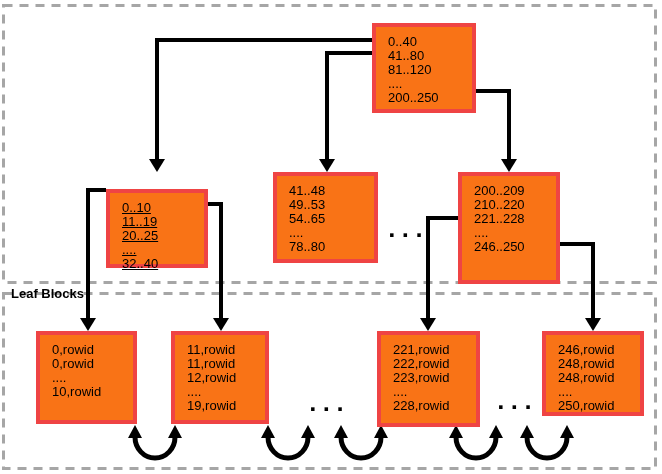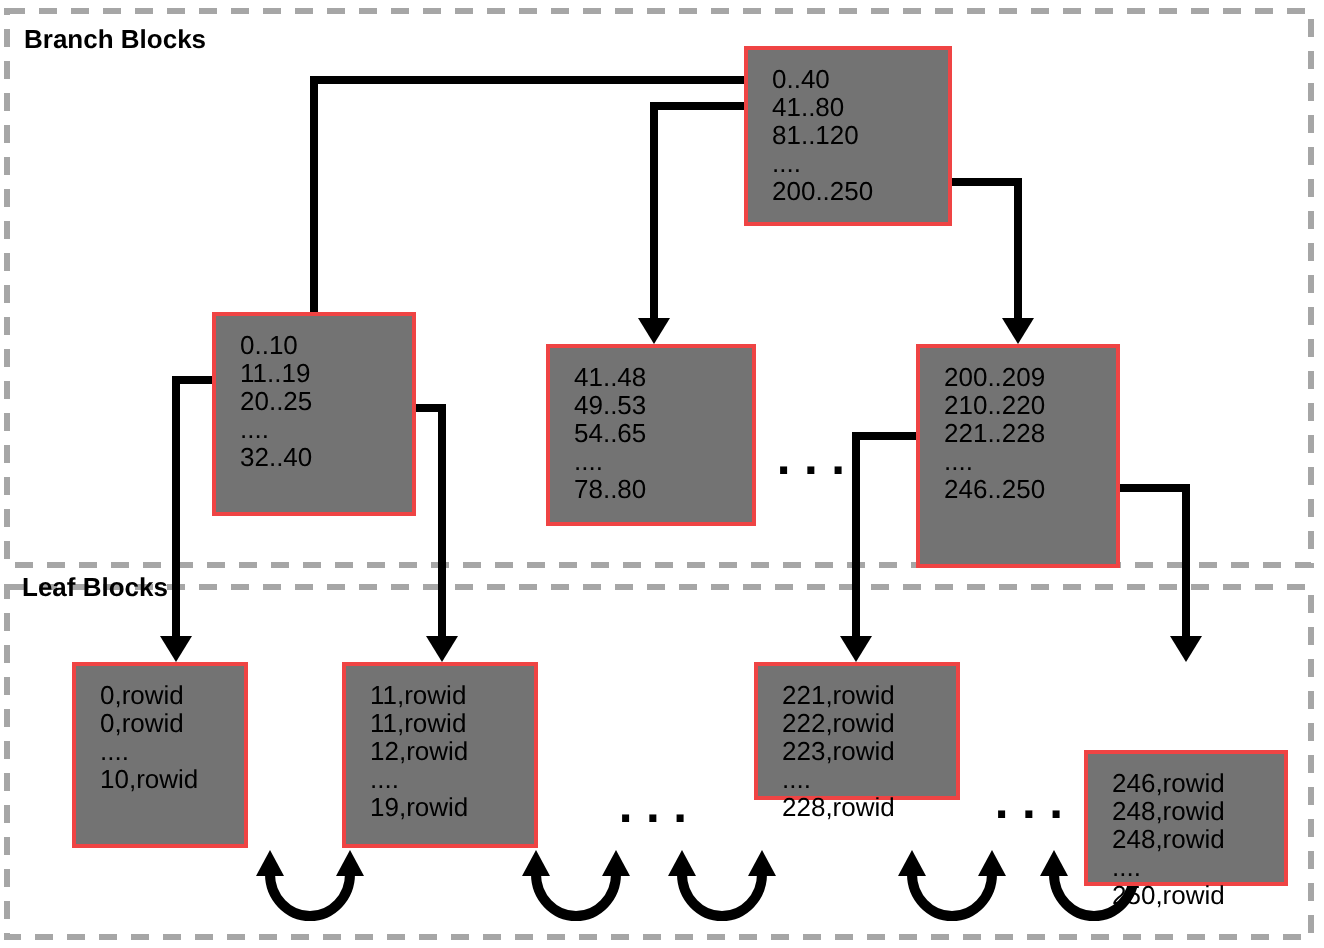--- a/index.html
+++ b/index.html
@@ -9,21 +9,21 @@
     font-family:"Liberation Sans", sans-serif;
   }
   #wires { position:absolute; left:0; top:0; z-index:1; }
   .section-label {
     position:absolute; z-index:3;
     font:bold 13px/14px "Liberation Sans", sans-serif;
     color:#000;
   }
   .block {
     position:absolute; z-index:2; box-sizing:border-box;
-    background:#737373; border:2px solid #ef4444;
+    background:#f97316; border:4px solid #ef4444;
     font:13px/14px "Liberation Sans", sans-serif; color:#000;
     padding:8px 4px 0 12px;
     white-space:pre-line;
   }
   .ellipsis {
     position:absolute; z-index:2; color:#000;
     font:bold 20px/20px "DejaVu Sans", sans-serif;
     letter-spacing:6px; white-space:nowrap;
   }
 </style>
@@ -75,59 +75,58 @@
       <path d="M456 437 A 20 21 0 0 0 496 437" fill="none" stroke="#000" stroke-width="5"></path>
       <path d="M456 425 L449 438 H463 Z" fill="#000"></path>
       <path d="M496 425 L489 438 H503 Z" fill="#000"></path>
 
       <path d="M527 437 A 20 21 0 0 0 567 437" fill="none" stroke="#000" stroke-width="5"></path>
       <path d="M527 425 L520 438 H534 Z" fill="#000"></path>
       <path d="M567 425 L560 438 H574 Z" fill="#000"></path>
     </g>
   </svg>
 
-  <div class="section-label" style="left:12px; top:13px;">Branch Blocks</div>
   <div class="section-label" style="left:11px; top:287px;">Leaf Blocks</div>
 
   <div class="block" style="left:372px; top:23px;  width:104px; height:90px;">0..40
 41..80
 81..120
 ....
 200..250</div>
-  <div class="block" style="left:106px; top:156px; width:102px; height:102px;">0..10
+  <div class="block" style="left:106px; top:189px; width:102px; height:79px;text-decoration:underline;">0..10
 11..19
 20..25
 ....
 32..40</div>
   <div class="block" style="left:273px; top:172px; width:105px; height:91px;">41..48
 49..53
 54..65
 ....
 78..80</div>
   <div class="block" style="left:458px; top:172px; width:102px; height:112px;">200..209
 210..220
 221..228
 ....
 246..250</div>
 
-  <div class="block" style="left:36px;  top:331px; width:88px; height:93px;">0,rowid
+  <div class="block" style="left:36px;  top:331px; width:101px; height:93px;">0,rowid
 0,rowid
 ....
 10,rowid</div>
   <div class="block" style="left:171px; top:331px; width:98px; height:93px;">11,rowid
 11,rowid
 12,rowid
 ....
 19,rowid</div>
-  <div class="block" style="left:377px; top:331px; width:103px; height:69px;">221,rowid
+  <div class="block" style="left:377px; top:331px; width:103px; height:96px;">221,rowid
 222,rowid
 223,rowid
 ....
 228,rowid</div>
-  <div class="block" style="left:542px; top:331px; width:102px; height:68px;margin-top:44px;">246,rowid
+  <div class="block" style="left:542px; top:331px; width:102px; height:85px;">246,rowid
 248,rowid
 248,rowid
 ....
 250,rowid</div>
 
   <div class="ellipsis" style="left:388px; top:220px;">...</div>
   <div class="ellipsis" style="left:309px; top:394px;">...</div>
   <div class="ellipsis" style="left:497px; top:392px;">...</div>
 
 </div>

